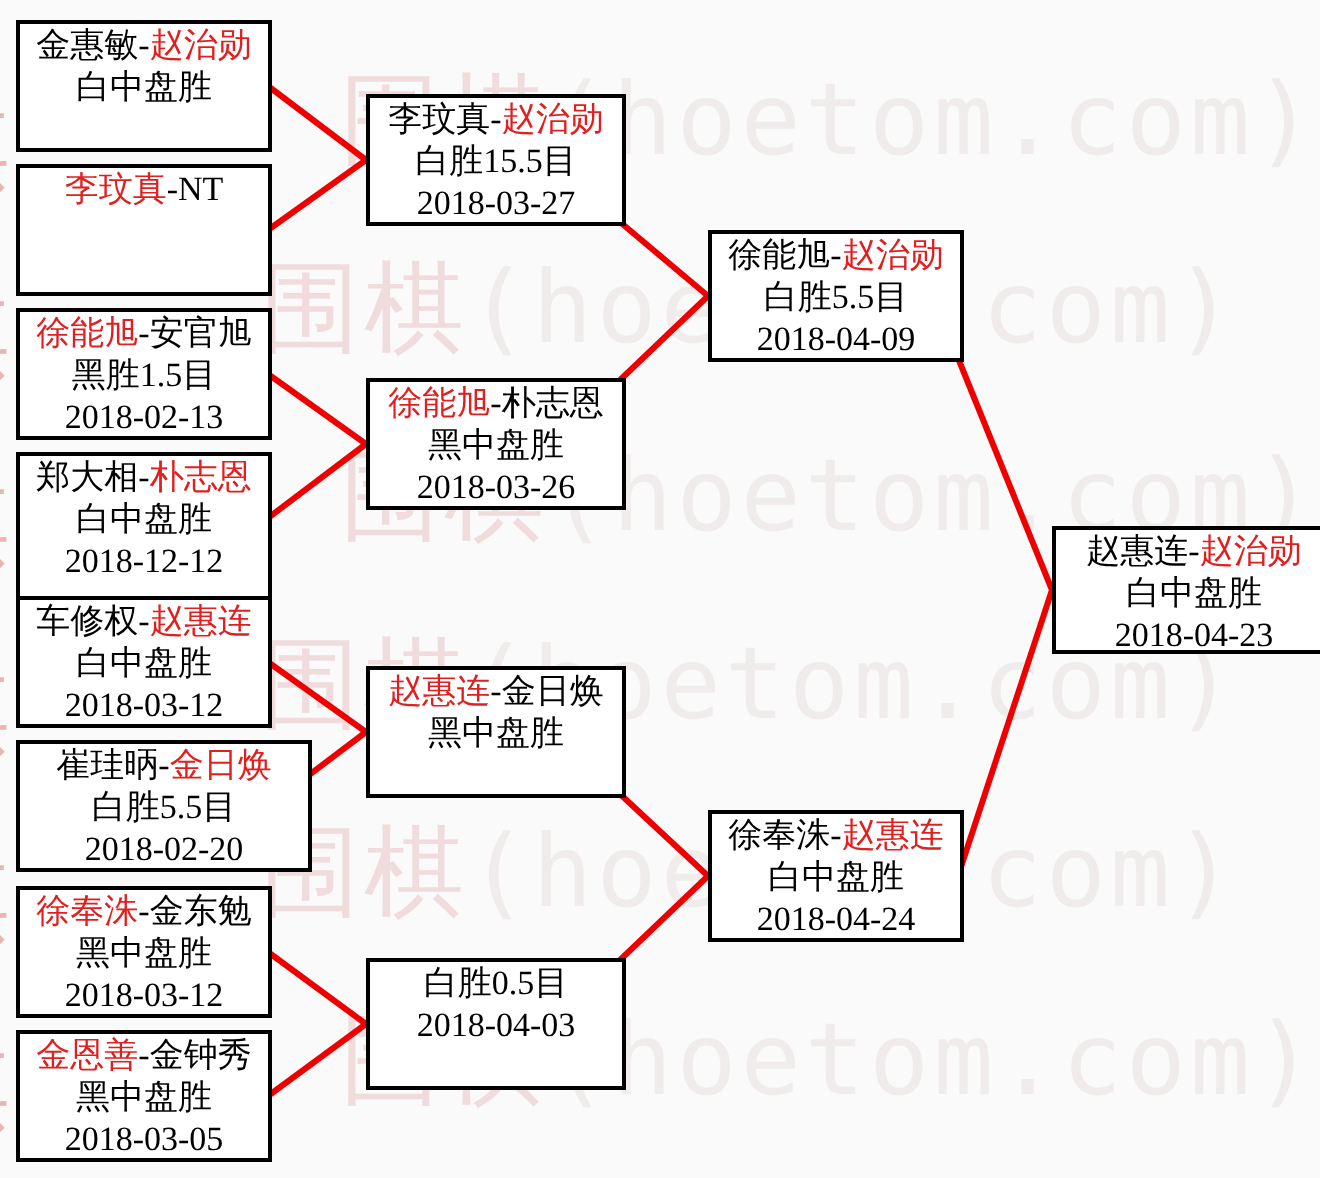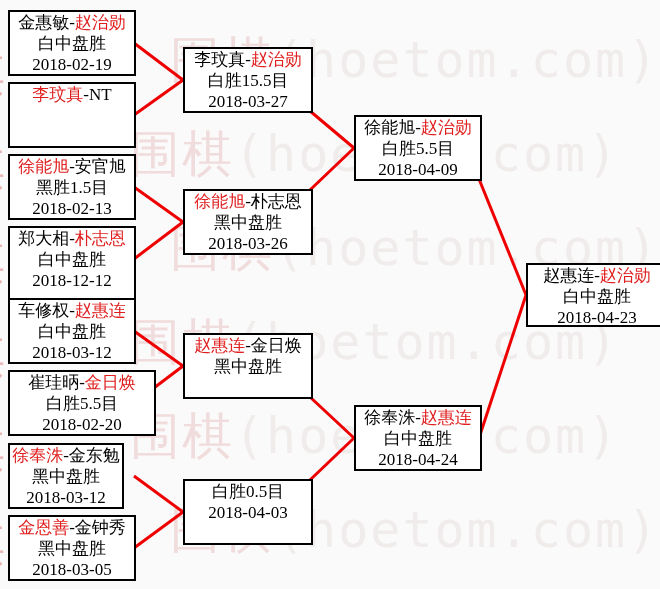--- a/index.html
+++ b/index.html
@@ -73,21 +73,20 @@
   <line x1="310" y1="190" x2="354" y2="148"></line>
   <line x1="310" y1="397" x2="354" y2="438"></line>
   <line x1="310" y1="480" x2="354" y2="438"></line>
   <line x1="479" y1="179" x2="526" y2="295"></line>
   <line x1="479" y1="438" x2="526" y2="295"></line>
 </svg>
 
 <div class="box" style="left:8px;top:10px;width:128px;height:66px">
   <div class="row players"><span>金惠敏-</span><span class="win">赵治勋</span><span></span></div>
   <div class="row">白中盘胜</div>
-  <div class="row">2018-02-19</div>
 </div>
 <div class="box" style="left:8px;top:82px;width:128px;height:66px">
   <div class="row players"><span></span><span class="win">李玟真</span><span>-NT</span></div>
   <div class="row"></div>
   <div class="row"></div>
 </div>
 <div class="box" style="left:8px;top:154px;width:128px;height:66px">
   <div class="row players"><span></span><span class="win">徐能旭</span><span>-安官旭</span></div>
   <div class="row">黑胜1.5目</div>
   <div class="row">2018-02-13</div>
@@ -100,21 +99,21 @@
 <div class="box" style="left:8px;top:298px;width:128px;height:66px">
   <div class="row players"><span>车修权-</span><span class="win">赵惠连</span><span></span></div>
   <div class="row">白中盘胜</div>
   <div class="row">2018-03-12</div>
 </div>
 <div class="box" style="left:8px;top:370px;width:148px;height:66px">
   <div class="row players"><span>崔珪昞-</span><span class="win">金日焕</span><span></span></div>
   <div class="row">白胜5.5目</div>
   <div class="row">2018-02-20</div>
 </div>
-<div class="box" style="left:8px;top:443px;width:116px;height:66px">
+<div class="box" style="left:8px;top:443px;width:128px;height:66px">
   <div class="row players"><span></span><span class="win">徐奉洙</span><span>-金东勉</span></div>
   <div class="row">黑中盘胜</div>
   <div class="row">2018-03-12</div>
 </div>
 <div class="box" style="left:8px;top:515px;width:128px;height:66px">
   <div class="row players"><span></span><span class="win">金恩善</span><span>-金钟秀</span></div>
   <div class="row">黑中盘胜</div>
   <div class="row">2018-03-05</div>
 </div>
 

